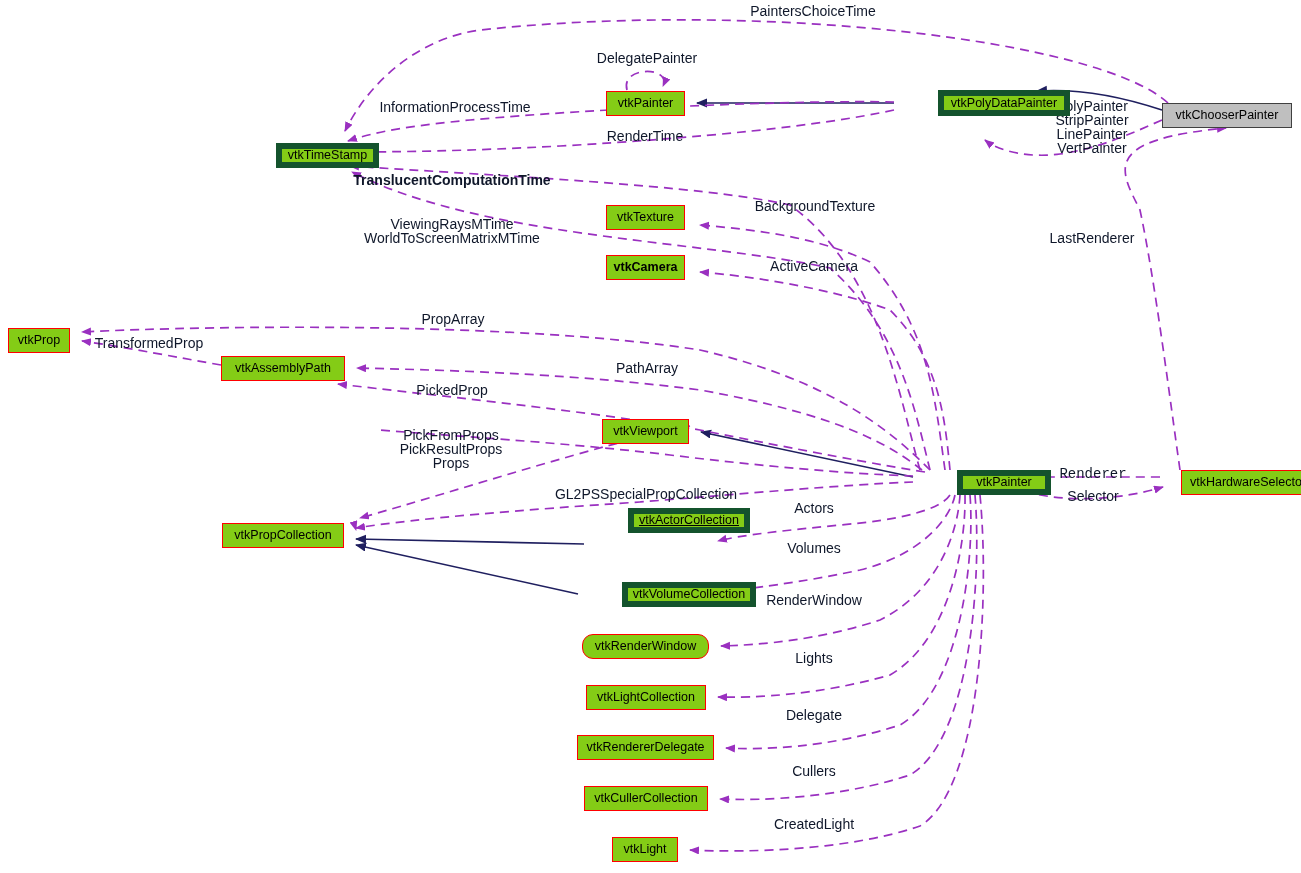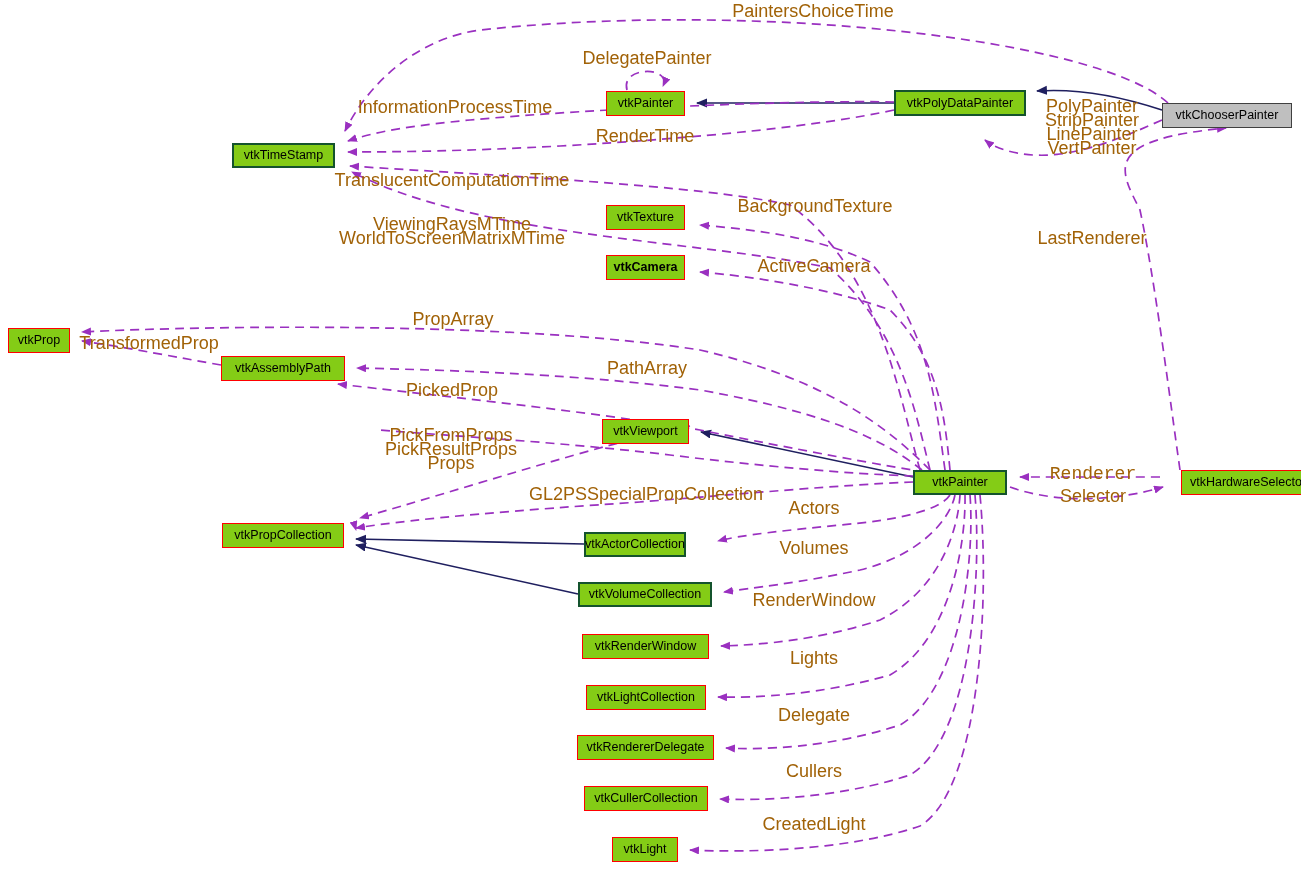--- a/index.html
+++ b/index.html
@@ -17,30 +17,30 @@
     box-sizing:border-box;
     display:flex;align-items:center;justify-content:center;
     font-size:12.5px;
     line-height:1;
     color:#000000;
     white-space:nowrap;
     background:#84cc16;
     border:1px solid #ff0000;
     z-index:5;
   }
-  .node.black{border:2px solid #14532d;}
+  .node.black{border:6px solid #14532d;margin-left:44px;}
   .node.current{
     border:1px solid #404040;
     background:#bfbfbf;
   }
   .node .nlabel{pointer-events:none;}
   .elabel{
     position:absolute;
-    font-size:18px;
-    color:#a16207;
+    font-size:14px;
+    color:#0f172a;
     white-space:pre;
     line-height:14px;
     z-index:4;
     background:transparent;
   }
   .elabel.ctr{transform:translateX(-50%);text-align:center;}
 </style>
 </head>
 <body>
 
@@ -124,27 +124,27 @@
   </div>
   <div class="node black" style="left:913px;top:470px;width:94px;height:25px;">
     <span class="nlabel">vtkPainter</span>
   </div>
   <div class="node" style="left:1160px;top:470px;width:134px;height:25px;margin-left:21px;">
     <span class="nlabel">vtkHardwareSelector</span>
   </div>
   <div class="node" style="left:222px;top:523px;width:122px;height:25px;">
     <span class="nlabel">vtkPropCollection</span>
   </div>
-  <div class="node black" style="left:584px;top:532px;width:102px;height:25px;">
+  <div class="node black" style="left:584px;top:508px;width:122px;height:25px;text-decoration:underline;">
     <span class="nlabel">vtkActorCollection</span>
   </div>
   <div class="node black" style="left:578px;top:582px;width:134px;height:25px;">
     <span class="nlabel">vtkVolumeCollection</span>
   </div>
-  <div class="node" style="left:582px;top:634px;width:127px;height:25px;">
+  <div class="node" style="left:582px;top:634px;width:127px;height:25px;border-radius:11px;">
     <span class="nlabel">vtkRenderWindow</span>
   </div>
   <div class="node" style="left:586px;top:685px;width:120px;height:25px;">
     <span class="nlabel">vtkLightCollection</span>
   </div>
   <div class="node" style="left:577px;top:735px;width:137px;height:25px;">
     <span class="nlabel">vtkRendererDelegate</span>
   </div>
   <div class="node" style="left:584px;top:786px;width:124px;height:25px;">
     <span class="nlabel">vtkCullerCollection</span>
@@ -154,21 +154,21 @@
   </div>
 
   <div class="elabel ctr" style="left:813px;top:4px;">PaintersChoiceTime</div>
   <div class="elabel ctr" style="left:647px;top:51px;">DelegatePainter</div>
   <div class="elabel ctr" style="left:455px;top:100px;">InformationProcessTime</div>
   <div class="elabel ctr" style="left:645px;top:129px;">RenderTime</div>
   <div class="elabel ctr" style="left:1092px;top:99px;">PolyPainter
 StripPainter
 LinePainter
 VertPainter</div>
-  <div class="elabel ctr" style="left:452px;top:173px;">TranslucentComputationTime</div>
+  <div class="elabel ctr" style="left:452px;top:173px;font-weight:bold;">TranslucentComputationTime</div>
   <div class="elabel ctr" style="left:815px;top:199px;">BackgroundTexture</div>
   <div class="elabel ctr" style="left:452px;top:217px;">ViewingRaysMTime
 WorldToScreenMatrixMTime</div>
   <div class="elabel ctr" style="left:1092px;top:231px;">LastRenderer</div>
   <div class="elabel ctr" style="left:814px;top:259px;">ActiveCamera</div>
   <div class="elabel ctr" style="left:453px;top:312px;">PropArray</div>
   <div class="elabel ctr" style="left:149px;top:336px;">TransformedProp</div>
   <div class="elabel ctr" style="left:647px;top:361px;">PathArray</div>
   <div class="elabel ctr" style="left:452px;top:383px;">PickedProp</div>
   <div class="elabel ctr" style="left:451px;top:428px;">PickFromProps

